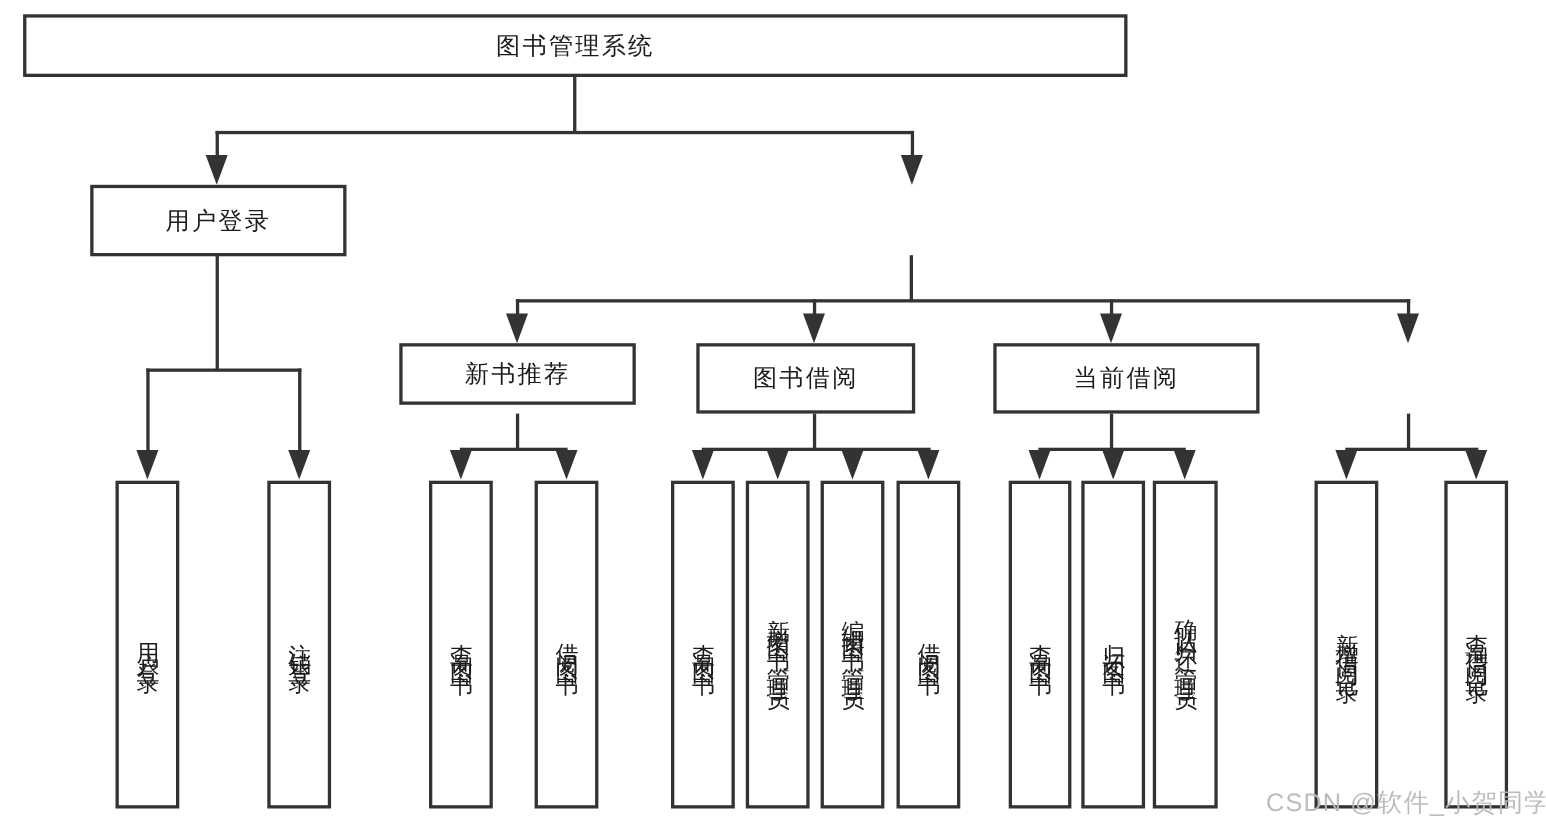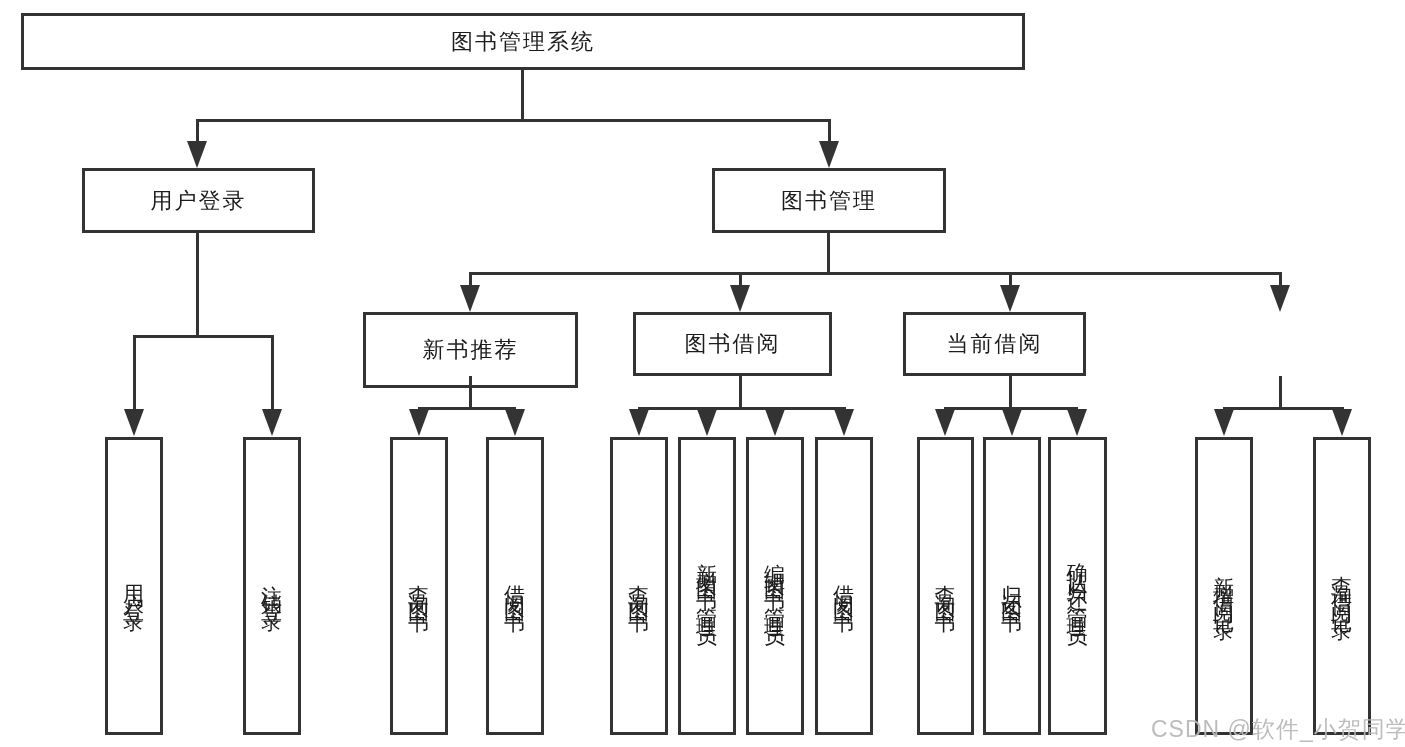--- a/index.html
+++ b/index.html
@@ -48,49 +48,46 @@
   <div class="vline" style="left:521px;top:69px;height:51px;"></div>
   <div class="hline" style="left:196px;top:119px;width:634px;"></div>
   <div class="vline" style="left:196px;top:119px;height:26px;"></div>
   <div class="arrow" style="left:187px;top:141px;"></div>
   <div class="vline" style="left:828px;top:119px;height:26px;"></div>
   <div class="arrow" style="left:819px;top:141px;"></div>
 
   <div class="box hbox" style="left:82px;top:168px;width:233px;height:65px;">
     <span>用户登录</span>
   </div>
-  <div class="box hbox" style="left:712px;top:168px;width:234px;height:65px;">
-    <span>图书管理</span>
-  </div>
 
   <div class="vline" style="left:196px;top:232px;height:105px;"></div>
   <div class="hline" style="left:133px;top:335px;width:141px;"></div>
   <div class="vline" style="left:133px;top:335px;height:76px;"></div>
   <div class="arrow" style="left:124px;top:409px;"></div>
   <div class="vline" style="left:271px;top:335px;height:76px;"></div>
   <div class="arrow" style="left:262px;top:409px;"></div>
 
   <div class="vline" style="left:827px;top:232px;height:42px;"></div>
   <div class="hline" style="left:469px;top:272px;width:813px;"></div>
   <div class="vline" style="left:469px;top:272px;height:15px;"></div>
   <div class="arrow" style="left:460px;top:285px;"></div>
   <div class="vline" style="left:739px;top:272px;height:15px;"></div>
   <div class="arrow" style="left:730px;top:285px;"></div>
   <div class="vline" style="left:1009px;top:272px;height:15px;"></div>
   <div class="arrow" style="left:1000px;top:285px;"></div>
   <div class="vline" style="left:1279px;top:272px;height:15px;"></div>
   <div class="arrow" style="left:1270px;top:285px;"></div>
 
-  <div class="box hbox" style="left:363px;top:312px;width:215px;height:76px;">
+  <div class="box hbox" style="left:363px;top:312px;width:215px;height:56px;">
     <span>新书推荐</span>
   </div>
   <div class="box hbox" style="left:633px;top:312px;width:199px;height:64px;">
     <span>图书借阅</span>
   </div>
-  <div class="box hbox" style="left:903px;top:312px;width:183px;height:64px;">
+  <div class="box hbox" style="left:903px;top:312px;width:242px;height:64px;">
     <span>当前借阅</span>
   </div>
 
   <div class="vline" style="left:469px;top:376px;height:33px;"></div>
   <div class="hline" style="left:418px;top:407px;width:98px;"></div>
   <div class="arrow" style="left:409px;top:409px;"></div>
   <div class="arrow" style="left:505px;top:409px;"></div>
 
   <div class="vline" style="left:739px;top:376px;height:33px;"></div>
   <div class="hline" style="left:638px;top:407px;width:208px;"></div>

